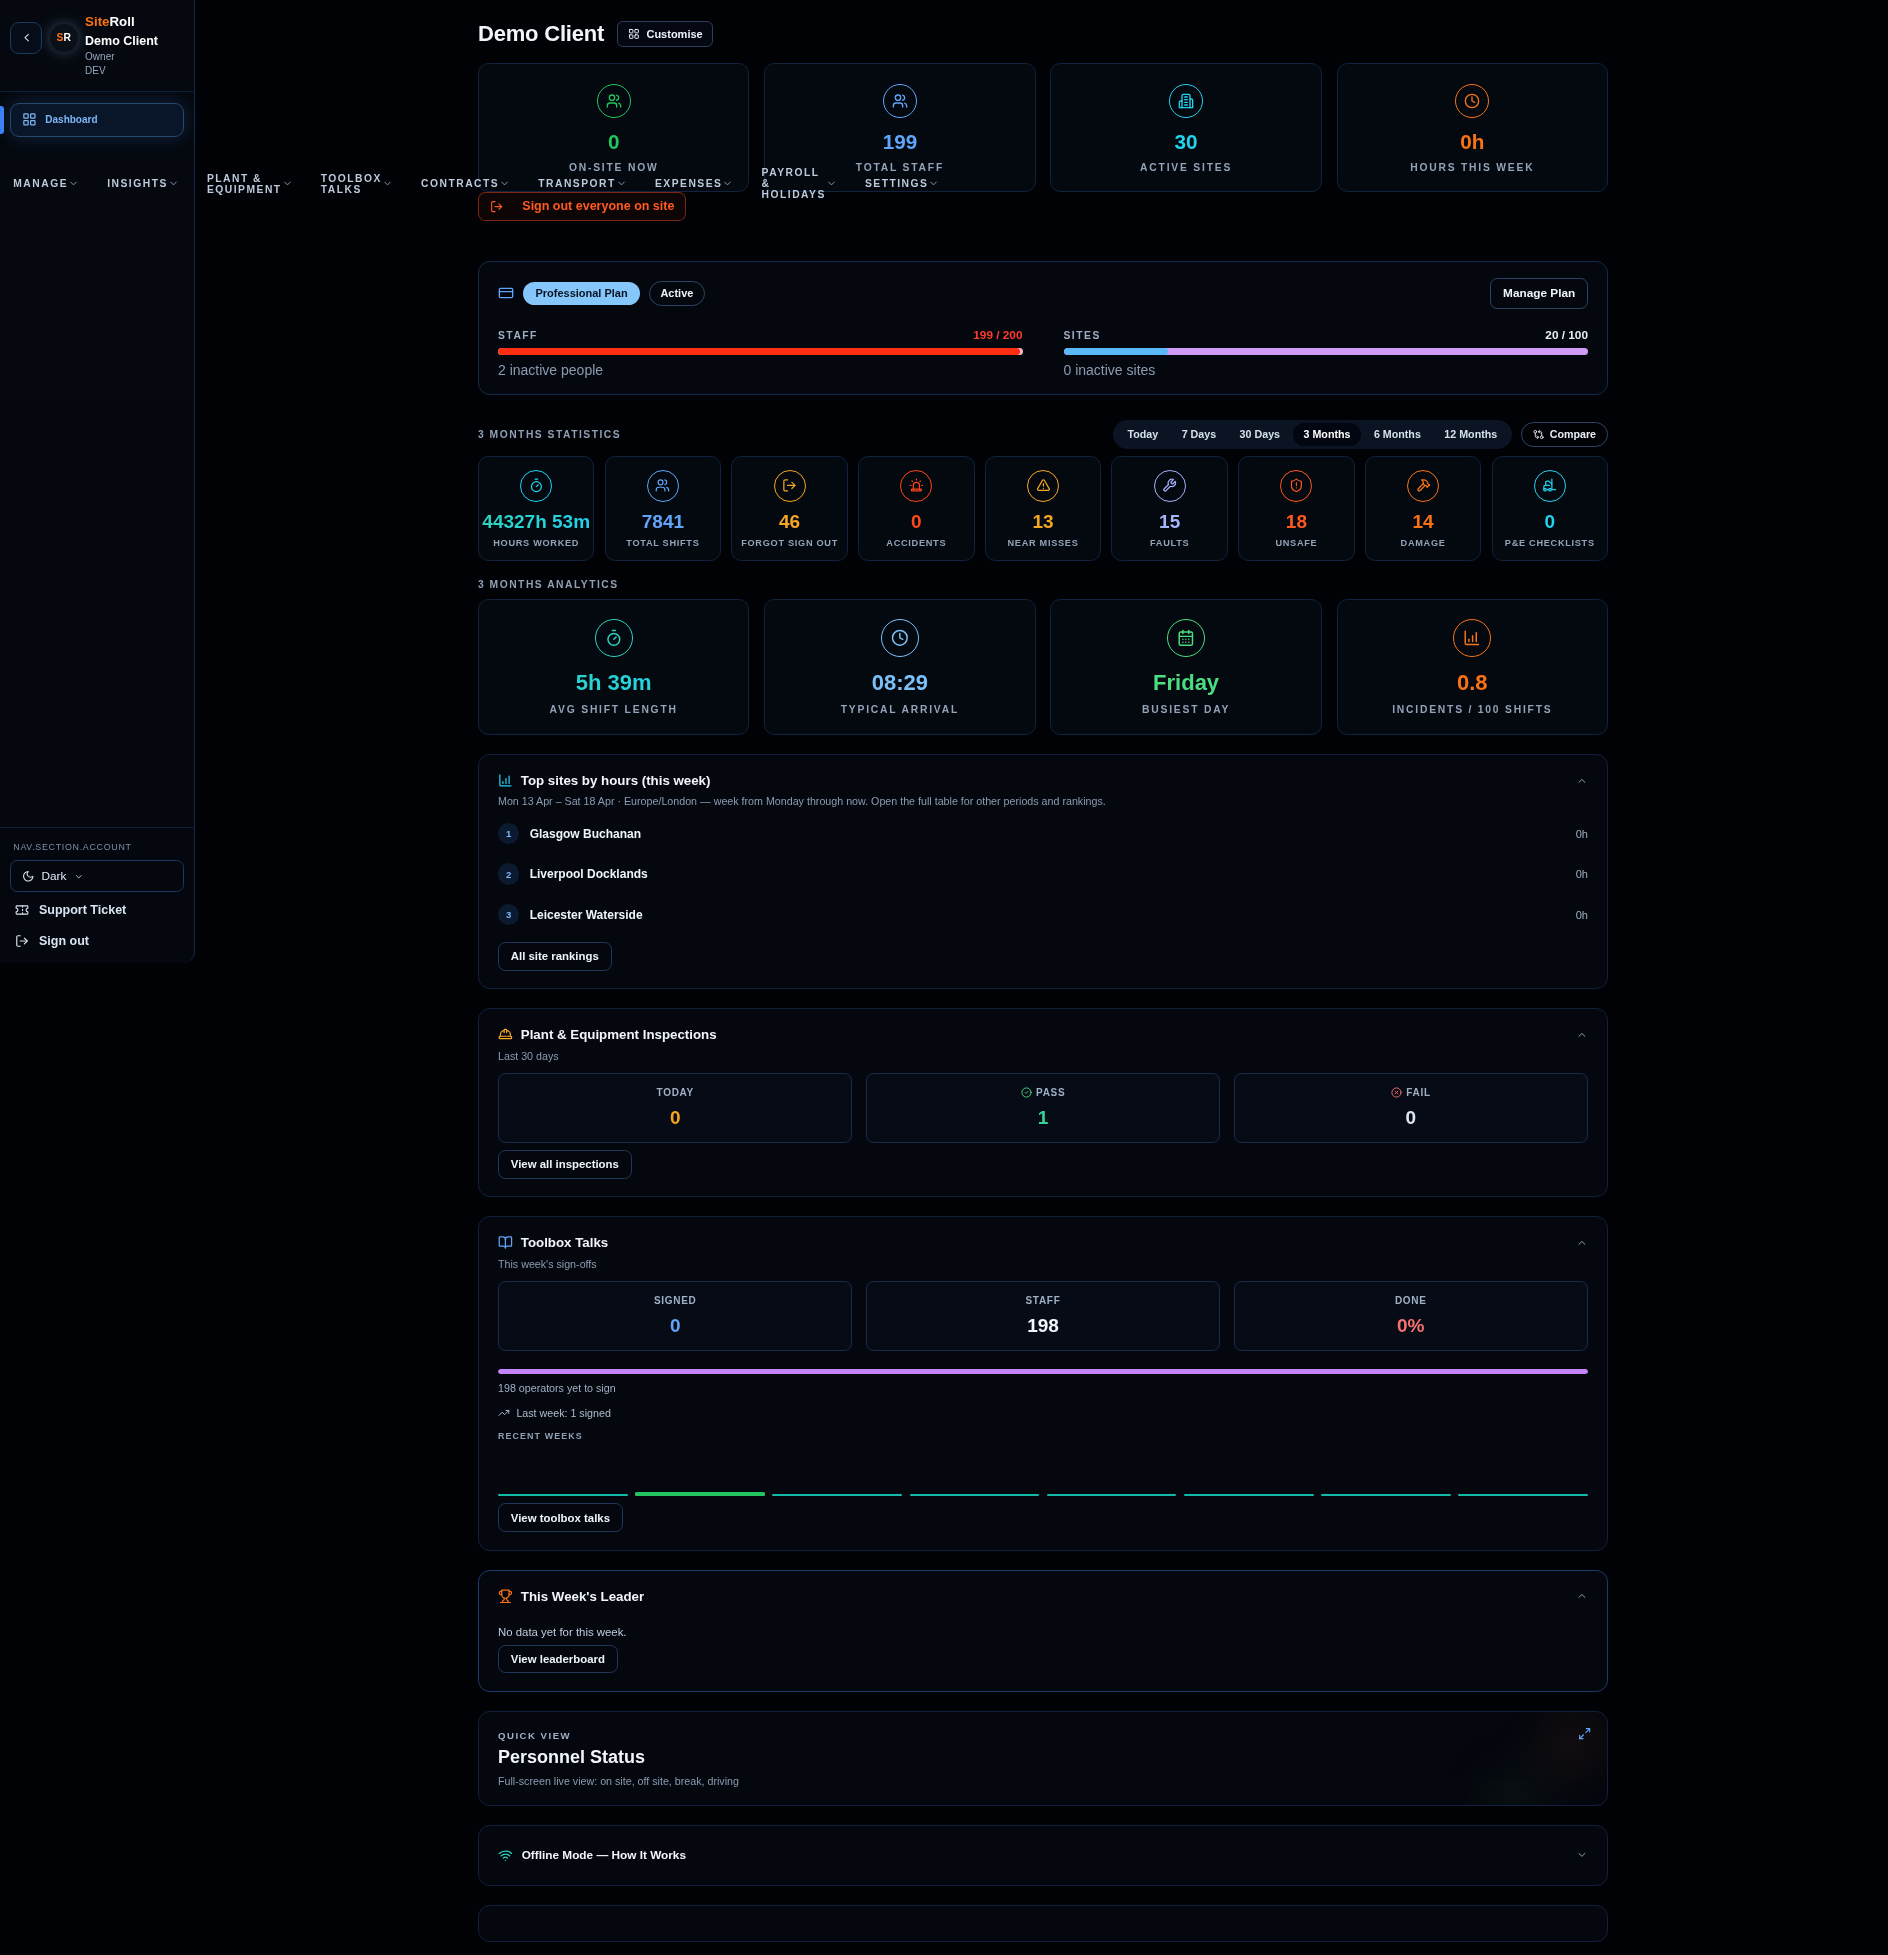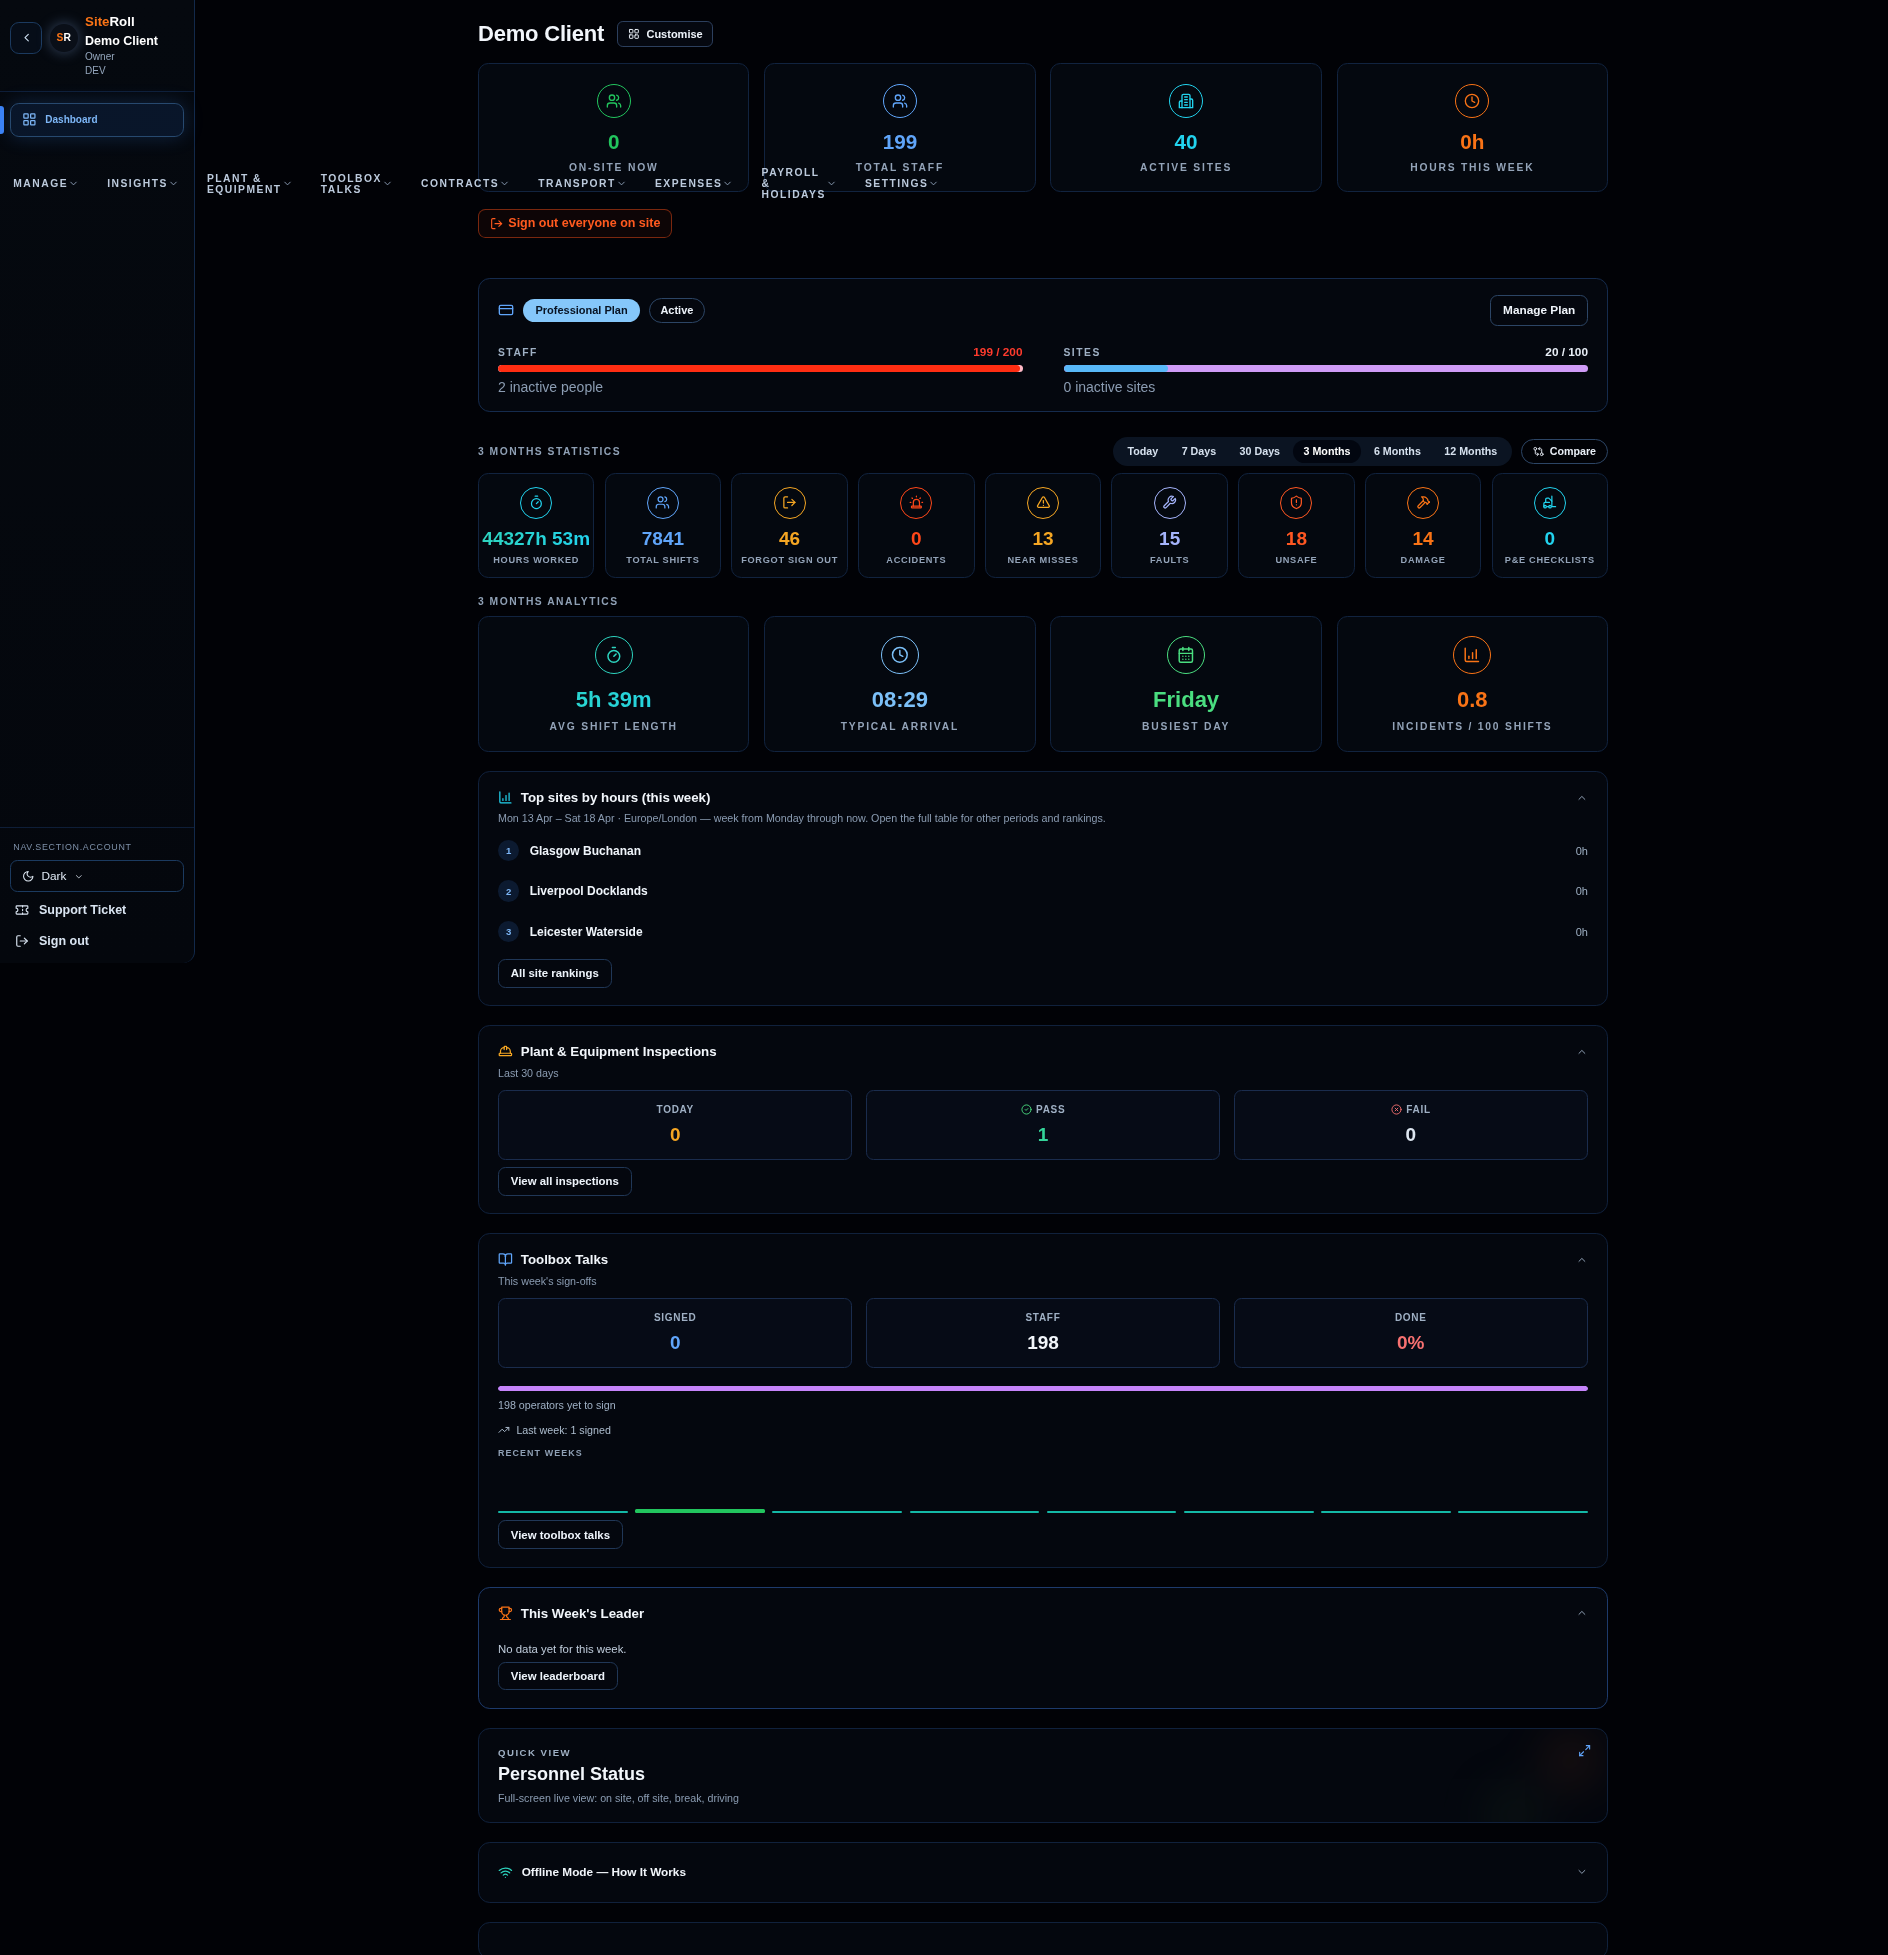--- a/index.html
+++ b/index.html
@@ -38,21 +38,21 @@
 
 .kpis{display:grid;grid-template-columns:repeat(4,1fr);gap:14.8px;margin-top:16px}
 .kpi{background:#04080f;border:0.7px solid #11233f;border-radius:10.3px;padding:20.7px 7.4px 17.7px;text-align:center}
 .ring{width:34px;height:34px;border:1.5px solid currentColor;border-radius:50%;display:flex;align-items:center;justify-content:center;margin:0 auto}
 .kpi .num{font-size:20.7px;font-weight:800;margin-top:11.8px}
 .kpi .lbl,.a-lbl{font-size:10.3px;letter-spacing:1.8px;color:#93a3b8;margin-top:8px;font-weight:600}
 .c-green{color:#22c55e}.c-blue{color:#60a5fa}.c-cyan{color:#22d3ee}.c-orange{color:#f97316}
 .c-amber{color:#f5a623}.c-red{color:#ff4719}.c-violet{color:#a5b4fc}.c-red2{color:#ff5722}
 .c-teal{background:linear-gradient(90deg,#2dd4bf,#22d3ee);-webkit-background-clip:text;background-clip:text;color:transparent}
 .c-ltblue{color:#7cc0f8}.c-grn2{color:#4ade80}
-.signout-all{display:inline-flex;align-items:center;gap:5px;margin-top:17px;border:0.7px solid rgba(255,80,25,.45);background:rgba(255,80,25,.05);border-radius:7.4px;padding:6.6px 11px;color:#ff5a1f;font-weight:700;font-size:12.5px;cursor:pointer}
+.signout-all{display:inline-flex;align-items:center;gap:19px;margin-top:0;border:0.7px solid rgba(255,80,25,.45);background:rgba(255,80,25,.05);border-radius:7.4px;padding:6.6px 11px;color:#ff5a1f;font-weight:700;font-size:12.5px;cursor:pointer}
 
 .plan{margin-top:40px;background:#04070e;border:0.7px solid #152b4d;border-radius:11.8px;padding:16px 19px}
 .plan-top{display:flex;align-items:center;gap:8.9px}
 .pill-plan{background:#85c7fa;color:#081322;font-weight:700;font-size:11px;border-radius:737px;padding:5.9px 12.5px;cursor:pointer}
 .pill-active{border:0.7px solid #2c4565;color:#eef4fb;font-weight:700;font-size:11px;border-radius:737px;padding:5.9px 10.3px}
 .manage{margin-left:auto;border:0.7px solid #2c4565;border-radius:7.4px;padding:7.4px 11.8px;font-size:11.8px;font-weight:700;color:#f0f5fb;cursor:pointer;background:transparent}
 .plan-grid{display:grid;grid-template-columns:1fr 1fr;gap:41px;margin-top:19px}
 .pl-row{display:flex;justify-content:space-between;align-items:baseline}
 .pl-lbl{font-size:10.3px;letter-spacing:1.5px;color:#9fb0c4;font-weight:700}
 .pl-val{font-size:11.8px;font-weight:800}
@@ -290,21 +290,21 @@
             <svg width="16" height="16" viewBox="0 0 24 24" fill="none" stroke="currentColor" stroke-width="2" stroke-linecap="round" stroke-linejoin="round">
               <path d="M6 22V4a2 2 0 0 1 2-2h8a2 2 0 0 1 2 2v18Z"></path>
               <path d="M6 12H4a2 2 0 0 0-2 2v8h4"></path>
               <path d="M18 9h2a2 2 0 0 1 2 2v11h-4"></path>
               <path d="M10 6h4"></path>
               <path d="M10 10h4"></path>
               <path d="M10 14h4"></path>
               <path d="M10 18h4"></path>
             </svg>
           </div>
-      <div class="num c-cyan">40</div>
+      <div class="num c-cyan">30</div>
       <div class="lbl">ACTIVE SITES</div>
     </div>
     <div class="kpi">
       <div class="ring c-orange">
             <svg width="16" height="16" viewBox="0 0 24 24" fill="none" stroke="currentColor" stroke-width="2" stroke-linecap="round" stroke-linejoin="round">
               <circle cx="12" cy="12" r="10"></circle>
               <polyline points="12 6 12 12 16 14"></polyline>
             </svg>
           </div>
       <div class="num c-orange">0h</div>

